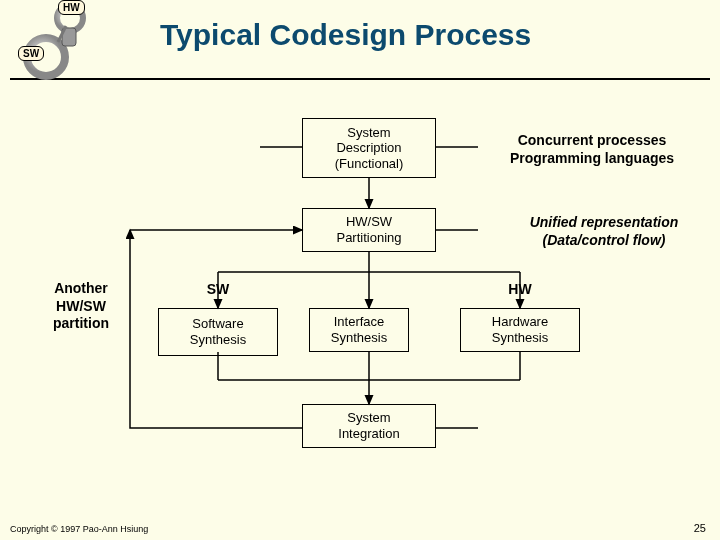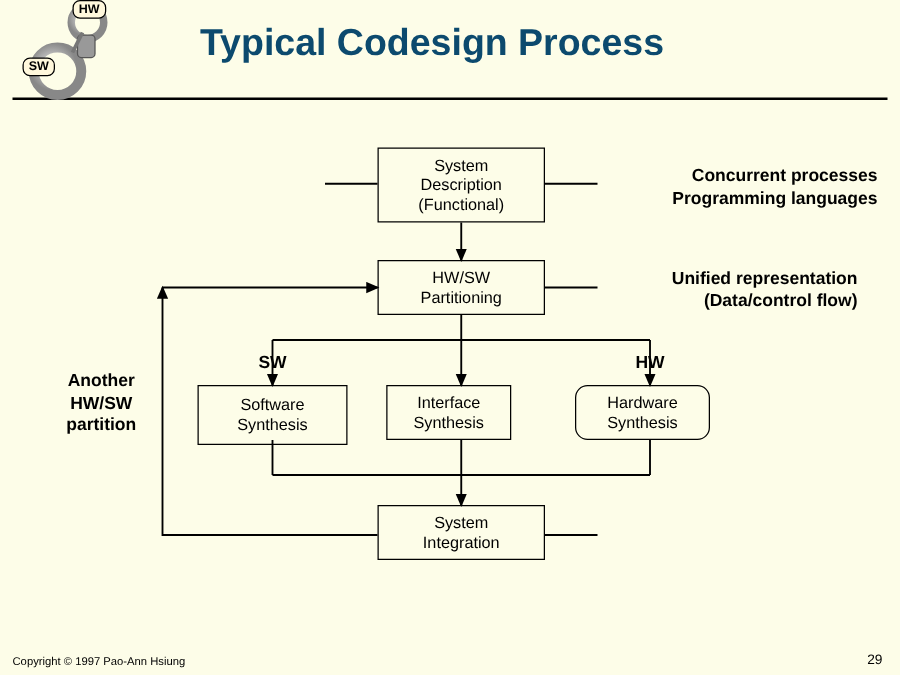--- a/index.html
+++ b/index.html
@@ -43,21 +43,21 @@
     display: flex;
     align-items: center;
     justify-content: center;
     line-height: 1.2;
     padding: 0;
   }
   .lbl {
     position: absolute;
     font-size: 14px;
     font-weight: bold;
-    text-align: right;
+    text-align: center;
     line-height: 1.25;
   }
   .lbl.center { text-align: center; }
   svg.arrows { position: absolute; left: 0; top: 0; width: 720px; height: 430px; }
   .footer {
     position: absolute;
     bottom: 6px; left: 10px;
     font-size: 9px;
   }
   .pagenum {
@@ -122,25 +122,25 @@
 
     <polyline points="302,348 130,348 130,150" fill="none" stroke="#000" stroke-width="1.5" marker-end="url(#ah)"></polyline>
 
     <polyline points="130,150 302,150" fill="none" stroke="#000" stroke-width="1.5" marker-end="url(#ah)"></polyline>
   </svg>
 
   <div class="box" style="left:302px; top:38px; width:134px; height:60px;">System<br>Description<br>(Functional)</div>
   <div class="box" style="left:302px; top:128px; width:134px; height:44px;">HW/SW<br>Partitioning</div>
   <div class="box" style="left:158px; top:228px; width:120px; height:48px;">Software<br>Synthesis</div>
   <div class="box" style="left:309px; top:228px; width:100px; height:44px;">Interface<br>Synthesis</div>
-  <div class="box" style="left:460px; top:228px; width:108px; height:44px;border-radius:10px;">Hardware<br>Synthesis</div>
+  <div class="box" style="left:460px; top:228px; width:120px; height:44px;">Hardware<br>Synthesis</div>
   <div class="box" style="left:302px; top:324px; width:134px; height:44px;">System<br>Integration</div>
 
   <div class="lbl" style="left:482px; top:52px; width:220px;">Concurrent processes<br>Programming languages</div>
-  <div class="lbl" style="left:466px; top:134px; width:220px;">Unified representation<br>(Data/control flow)</div>
+  <div class="lbl" style="left:494px; top:134px; width:220px;font-style:italic;">Unified representation<br>(Data/control flow)</div>
   <div class="lbl center" style="left:190px; top:201px; width:56px;">SW</div>
   <div class="lbl center" style="left:492px; top:201px; width:56px;">HW</div>
-  <div class="lbl center" style="left:36px; top:216px; width:90px;">Another<br>HW/SW<br>partition</div>
+  <div class="lbl center" style="left:36px; top:200px; width:90px;">Another<br>HW/SW<br>partition</div>
 
 </div>
 
 <div class="footer">Copyright © 1997 Pao-Ann Hsiung</div>
-<div class="pagenum">29</div>
+<div class="pagenum">25</div>
 
 </body></html>

